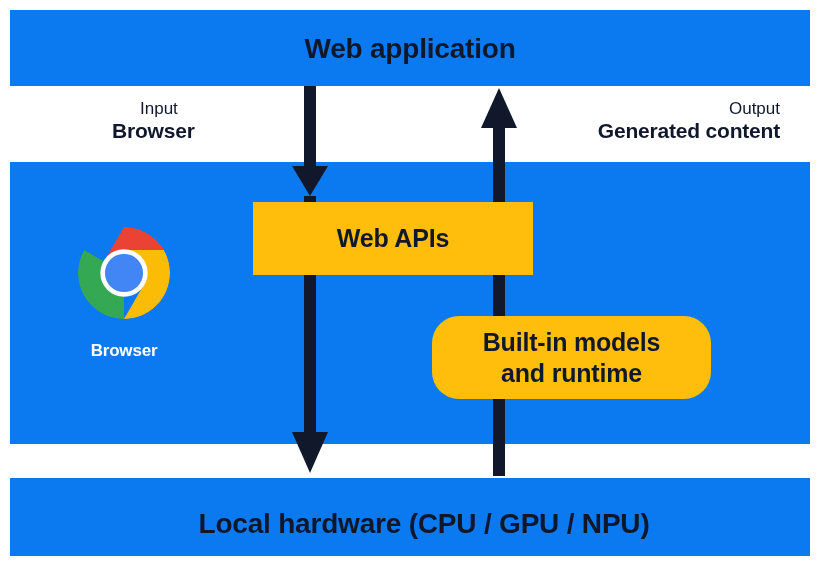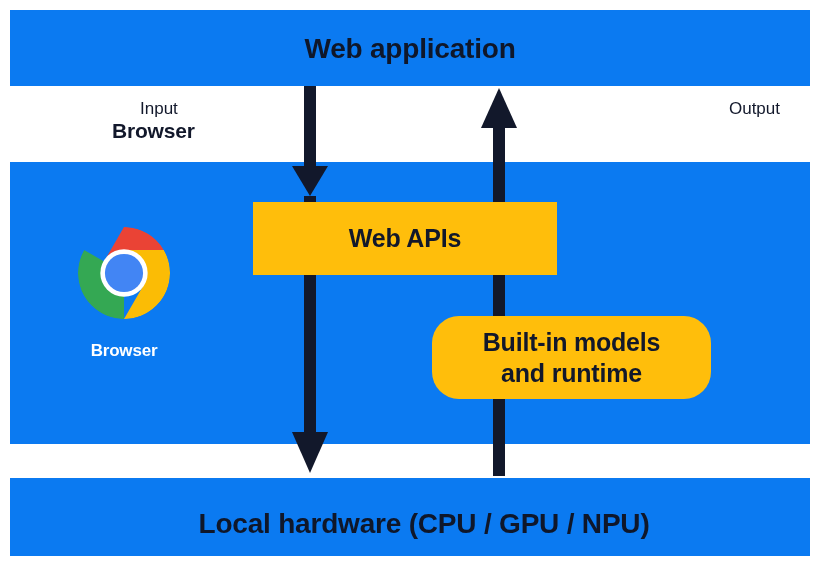--- a/index.html
+++ b/index.html
@@ -124,21 +124,21 @@
     align-items: center;
     justify-content: center;
     text-align: center;
     color: #12182b;
     font-weight: bold;
     letter-spacing: -0.2px;
   }
   #box-web-apis {
     left: 253px;
     top: 202px;
-    width: 304px;
+    width: 280px;
     height: 73px;
     font-size: 25px;
   }
   #box-builtin-models {
     left: 432px;
     top: 316px;
     width: 279px;
     height: 83px;
     font-size: 25px;
     line-height: 1.22;
@@ -199,20 +199,21 @@
     </g>
   </svg>
 
   <div class="io-label" id="io-input">
     <span class="io-kind">Input</span>
     <span class="io-value">Browser</span>
   </div>
 
   <div class="io-label" id="io-output">
     <span class="io-kind">Output</span>
+    <span class="io-value">Generated content</span>
   </div>
 
   <div class="yellow-box" id="box-web-apis">
     <span>Web APIs</span>
   </div>
 
   <div class="yellow-box" id="box-builtin-models">
     <span>
       <span>Built-in models</span><br>
       <span>and runtime</span>

